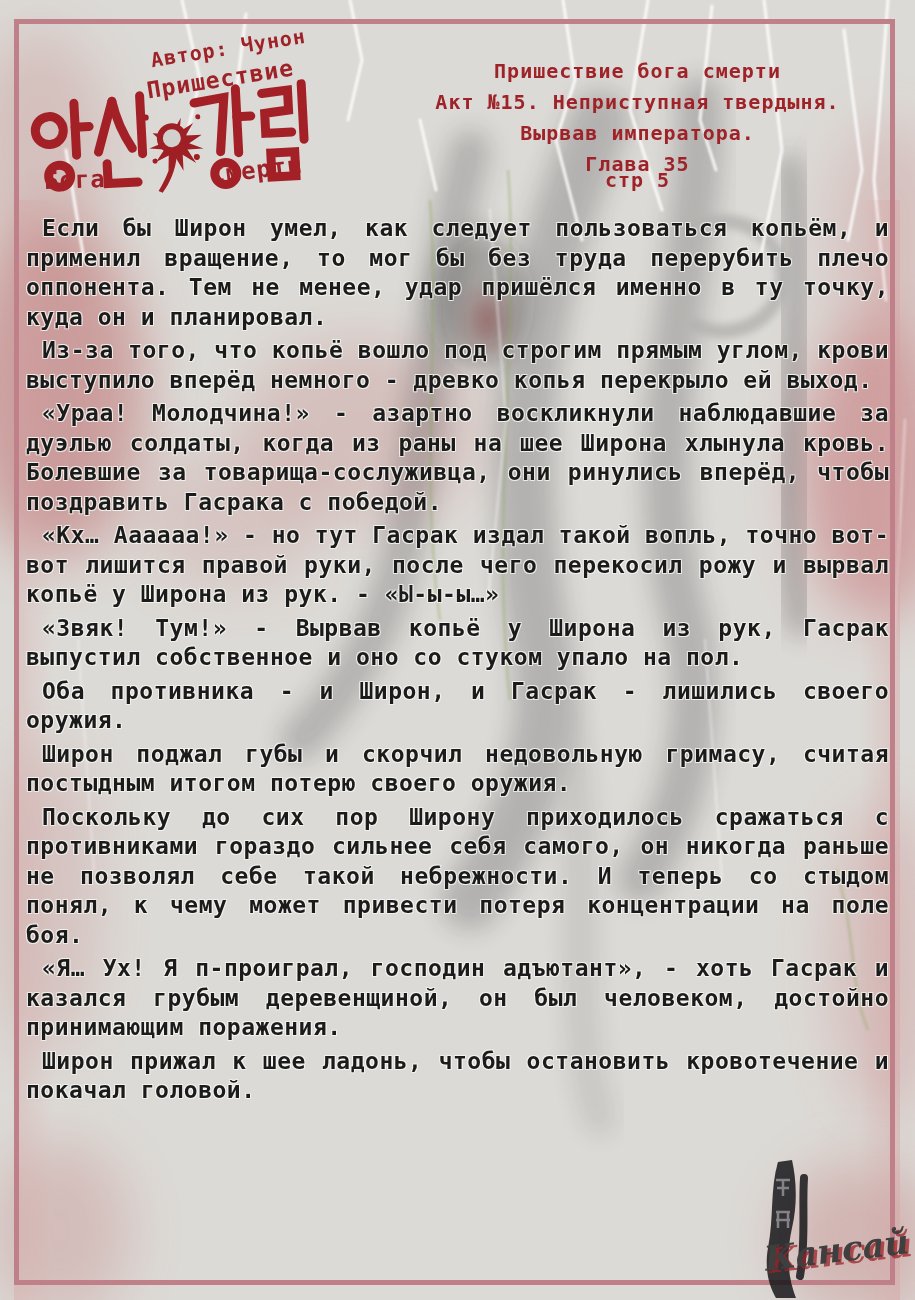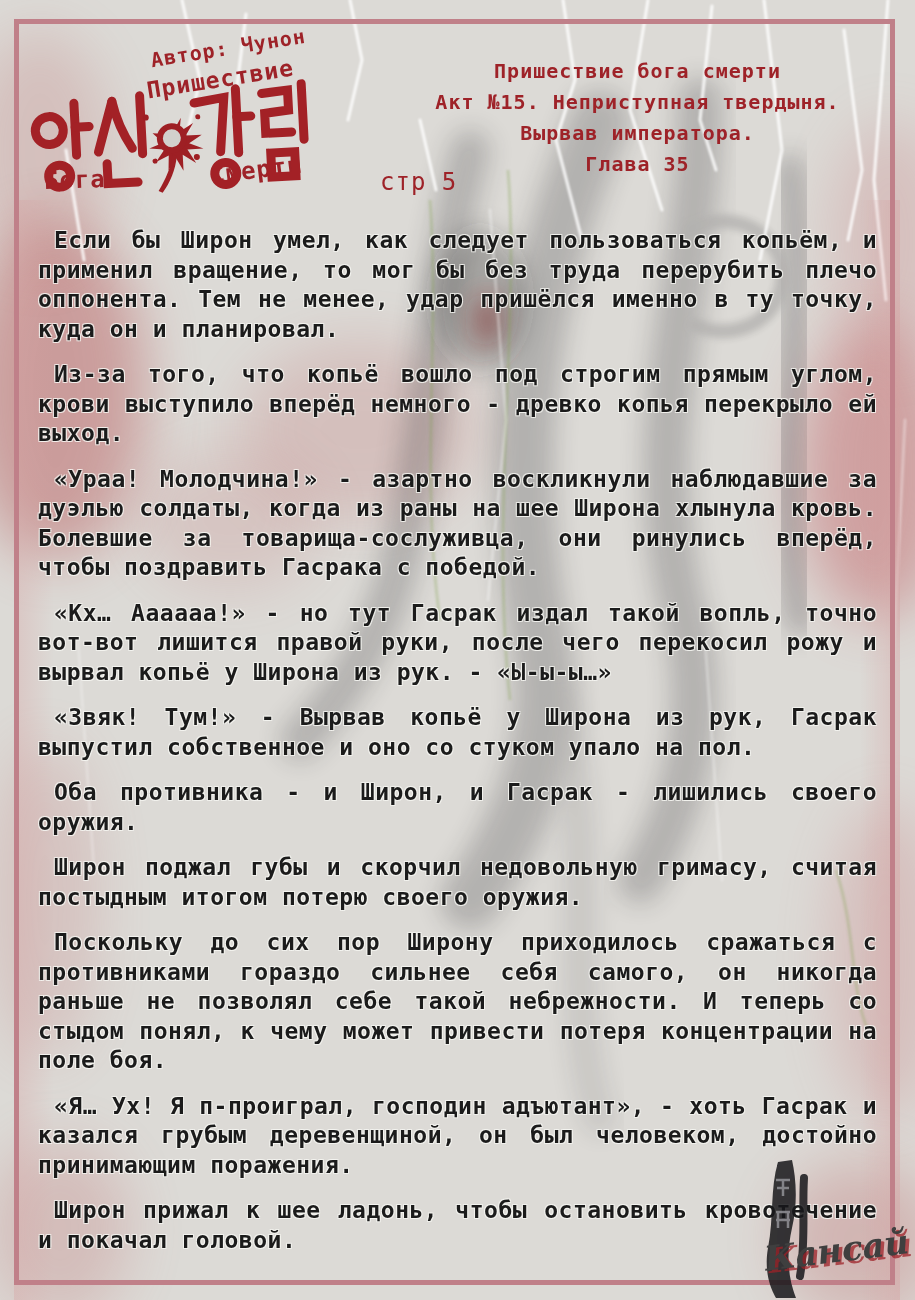--- a/index.html
+++ b/index.html
@@ -52,32 +52,32 @@
   }
   .logo-calligraphy{position:absolute;left:4px;top:66px;transform:rotate(-3deg);}
   
   .title-block{
     position:absolute;left:380px;top:24px;width:515px;z-index:3;
     text-align:center;color:var(--accent-red);
     font-weight:bold;font-size:20px;line-height:31px;letter-spacing:1px;margin-top:32px;
   }
   .page-number{
     position:absolute;left:380px;top:168px;width:515px;z-index:3;
-    text-align:left;color:var(--accent-red);
-    font-weight:normal;font-size:24px;letter-spacing:1px;
+    text-align:center;color:var(--accent-red);
+    font-weight:bold;font-size:20px;letter-spacing:1px;
   }
   
   .body-text{
     position:absolute;left:22px;top:210px;width:871px;z-index:3;
     color:var(--text-ink);
     font-size:23px;line-height:29.5px;font-weight:bold;letter-spacing:.5px;
     text-align:justify;
   }
   .body-text p{
-    margin:16px;text-indent:16px;
+    margin:4px;text-indent:16px;
     text-shadow:-1px -1px 0 rgba(245,245,242,.75), 1px -1px 0 rgba(245,245,242,.75),
                 -1px 1px 0 rgba(245,245,242,.75), 1px 1px 0 rgba(245,245,242,.75);
   }
   
   .watermark{position:absolute;left:752px;top:1158px;width:160px;height:142px;z-index:4;}
   .watermark-text{
     position:absolute;left:12px;top:72px;
     font-family:"DejaVu Serif", serif;font-style:italic;font-weight:bold;
     font-size:34px;color:var(--watermark-ink);
     text-shadow:3px 3px 0 rgba(158,34,40,.75);

